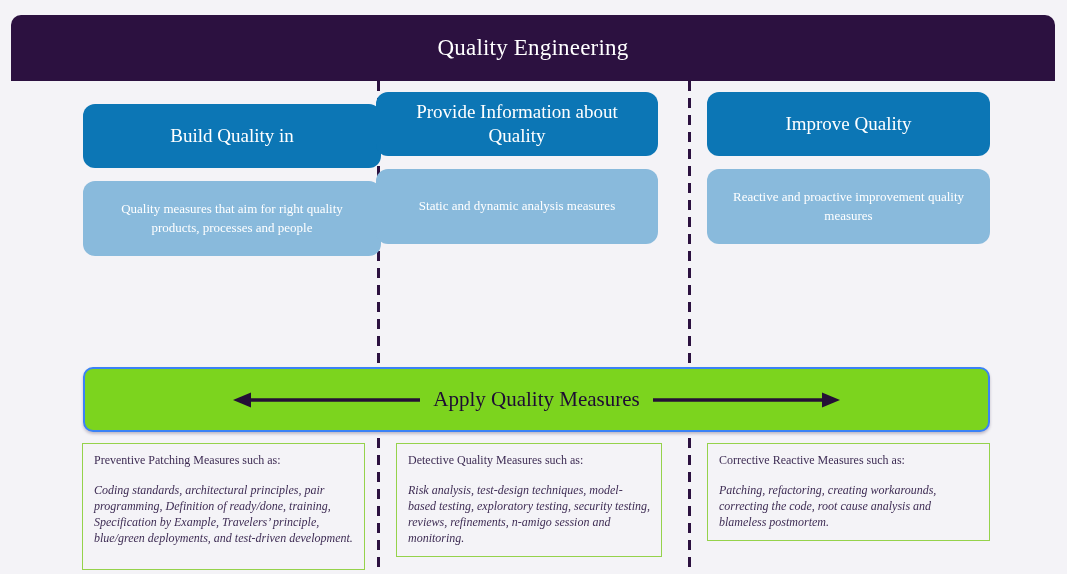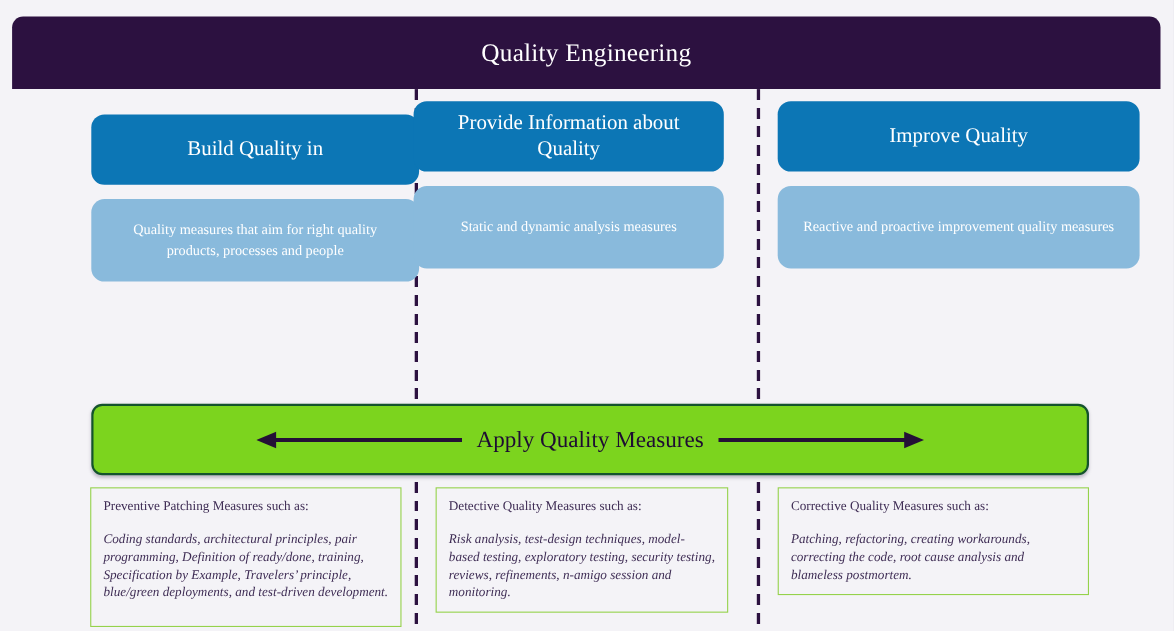--- a/index.html
+++ b/index.html
@@ -51,21 +51,21 @@
     display: flex; align-items: center; justify-content: center;
     text-align: center;
     color: #ffffff;
     font-size: 19px;
     line-height: 1.25;
     padding: 0 20px;
     z-index: 2;
   }
   .pos-a { left: 83px;  width: 298px; margin-top: 12px; }
   .pos-b { left: 376px; width: 282px; }
-  .pos-c { left: 707px; width: 329px; }
+  .pos-c { left: 707px; width: 283px; }
 
   
   .subtitle-box {
     position: absolute;
     top: 169px; height: 75px;
     background: #89badc;
     border-radius: 12px;
     display: flex; align-items: center; justify-content: center;
     text-align: center;
     color: #ffffff;
@@ -74,21 +74,21 @@
     padding: 0 20px;
     z-index: 2;
   }
 
   
   .banner {
     position: absolute;
     left: 83px; top: 367px;
     width: 907px; height: 65px;
     background: #7cd41e;
-    border: 2px solid #14532d;
+    border: 2px solid #3b82f6;
     border-radius: 10px;
     display: flex; align-items: center; justify-content: center;
     gap: 13px;
     z-index: 2;
     box-shadow: 0 2px 3px rgba(40,20,60,0.25);
   }
   .banner-label {
     color: #1e0c33;
     font-size: 21px;
     white-space: nowrap;
@@ -167,17 +167,17 @@
     <div class="note-heading">Preventive Patching Measures such as:</div>
     <div class="note-body">Coding standards, architectural principles, pair programming, Definition of ready/done, training, Specification by Example, Travelers’ principle, blue/green deployments, and test-driven development.</div>
   </div>
 
   <div class="note-box note-b">
     <div class="note-heading">Detective Quality Measures such as:</div>
     <div class="note-body">Risk analysis, test-design techniques, model-based testing, exploratory testing, security testing, reviews, refinements, n-amigo session and monitoring.</div>
   </div>
 
   <div class="note-box note-c">
-    <div class="note-heading">Corrective Quality Measures such as:</div>
+    <div class="note-heading">Corrective Reactive Measures such as:</div>
     <div class="note-body">Patching, refactoring, creating workarounds, correcting the code, root cause analysis and blameless postmortem.</div>
   </div>
 
 </div>
 
 </body></html>

